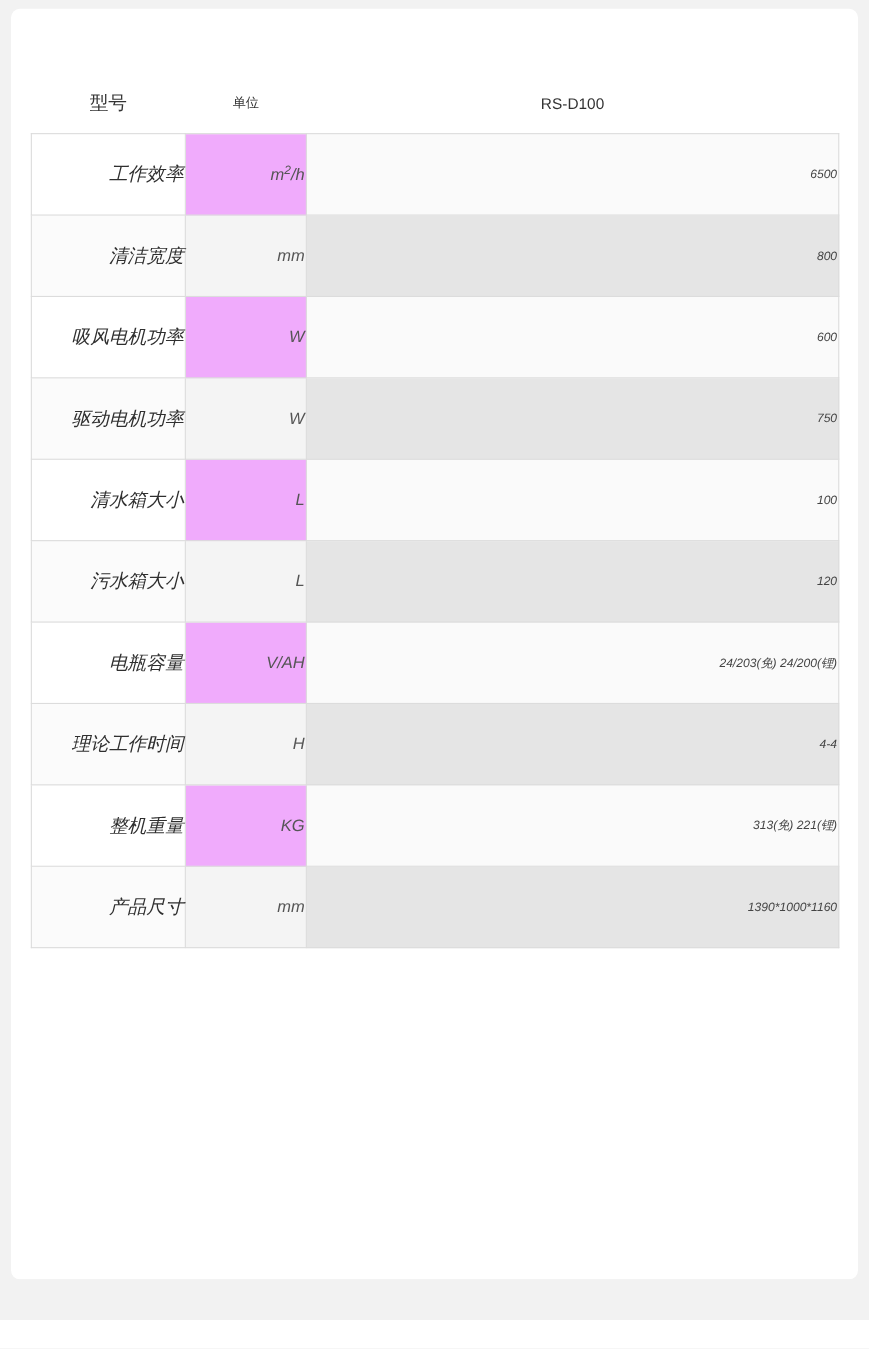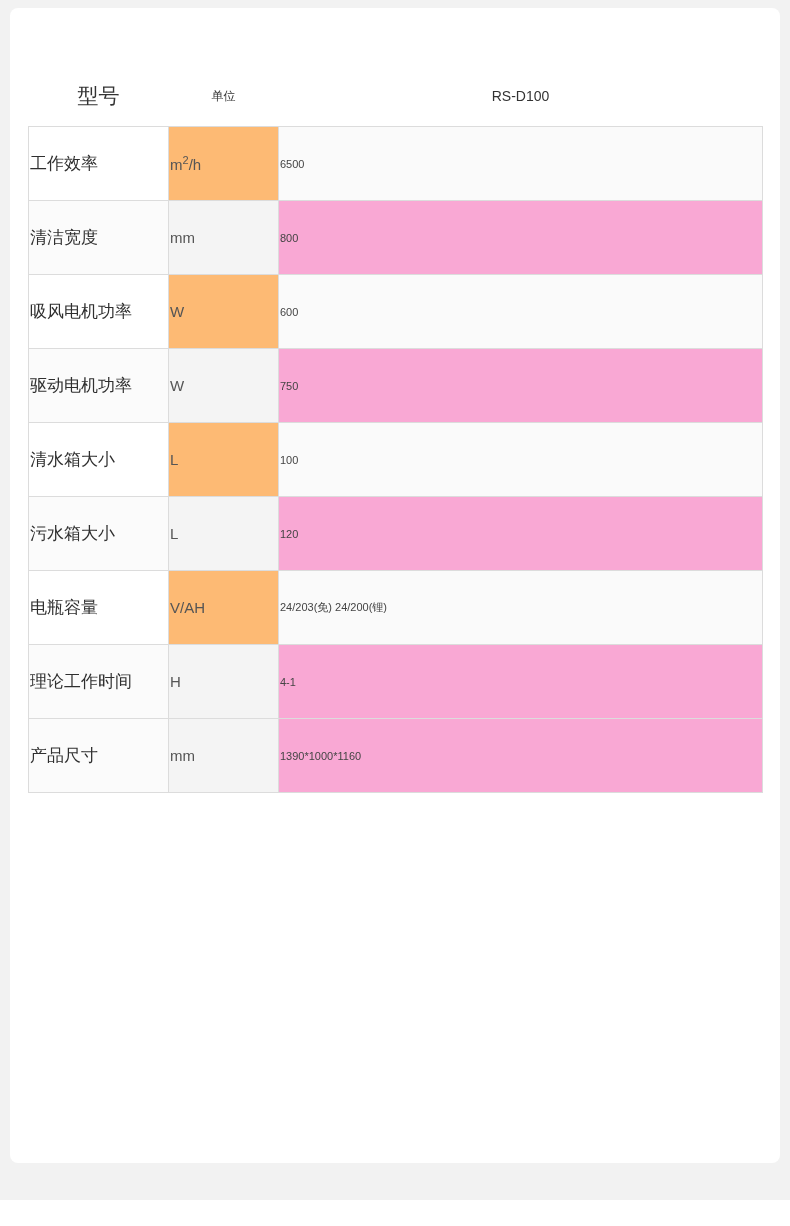--- a/index.html
+++ b/index.html
@@ -47,49 +47,50 @@
 
   table.spec thead th {
     font-weight: normal;
     font-size: 17px;
     color: #333333;
     padding: 12px 0 16px 0;
     text-align: center;
     border: none;
     background: transparent;
   }
-  table.spec thead th.h-name { font-size: 21px; }
+  table.spec thead th.h-name { font-size: 17px; }
   table.spec thead th.h-unit { font-size: 12px; }
   table.spec thead th.h-val  { font-size: 14px; }
 
   table.spec tbody td {
     border: 1px solid #dcdcdc;
     height: 71px;
-    text-align: left;
+    text-align: right;
     vertical-align: middle;
     color: #3a3a3a;
     background: #ffffff;
+    font-style: italic;
   }
   table.spec tbody td.name {
     font-size: 17px;
     color: #2f2f2f;
   }
   table.spec tbody td.unit {
     font-size: 15px;
     color: #555555;
-    background: #fdba74;
+    background: #f0abfc;
   }
   table.spec tbody td.val {
     font-size: 11px;
     color: #444444;
     background: #fafafa;
   }
   table.spec tbody tr.alt td.name { background: #fbfbfb; }
   table.spec tbody tr.alt td.unit { background: #f4f4f4; }
-  table.spec tbody tr.alt td.val  { background: #f9a8d4; }
+  table.spec tbody tr.alt td.val  { background: #e5e5e5; }
 
   .sup { font-size: 11px; vertical-align: super; }
 
   .footer-strip {
     position: absolute;
     left: 0;
     top: 1200px;
     width: 790px;
     height: 26px;
     background: #ffffff;
@@ -154,21 +155,26 @@
             <td class="val">120</td>
           </tr>
           <tr>
             <td class="name">电瓶容量</td>
             <td class="unit">V/AH</td>
             <td class="val">24/203(免)  24/200(锂)</td>
           </tr>
           <tr class="alt">
             <td class="name">理论工作时间</td>
             <td class="unit">H</td>
-            <td class="val">4-1</td>
+            <td class="val">4-4</td>
+          </tr>
+          <tr>
+            <td class="name">整机重量</td>
+            <td class="unit">KG</td>
+            <td class="val">313(免)    221(锂)</td>
           </tr>
           <tr class="alt">
             <td class="name">产品尺寸</td>
             <td class="unit">mm</td>
             <td class="val">1390*1000*1160</td>
           </tr>
         </tbody>
       </table>
     </div>
   </div>

